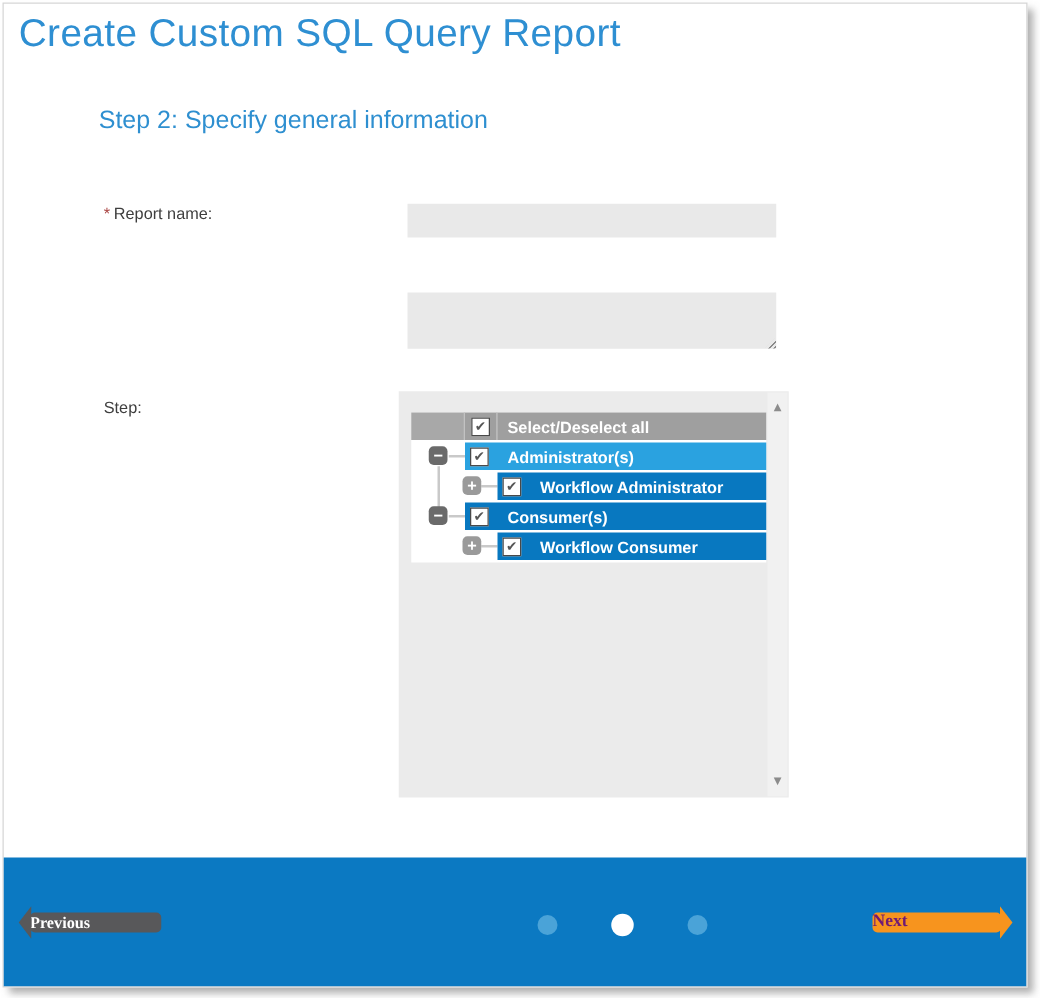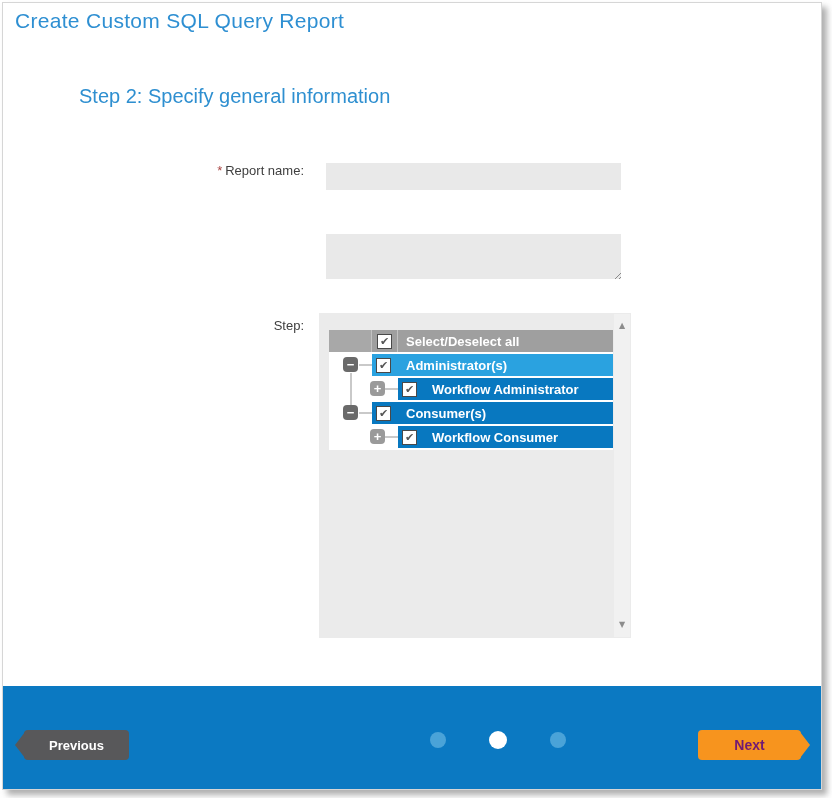--- a/index.html
+++ b/index.html
@@ -3,26 +3,26 @@
 <meta charset="utf-8">
 <style>
   * { margin:0; padding:0; box-sizing:border-box; }
   html,body { width:832px; height:798px; background:#fff; overflow:hidden;
               font-family:"Liberation Sans", sans-serif; }
 
   .dialog { position:absolute; left:2px; top:2px; width:820px; height:788px;
             background:#fff; border:1px solid #d6d6d6;
             box-shadow:5px 5px 6px rgba(110,110,110,.55); }
 
-  .page-title { position:absolute; left:12px; top:6px; font-size:21px; font-weight:300;
+  .page-title { position:absolute; left:12px; top:6px; font-size:31px; font-weight:300;
                 color:#2e8fd2; letter-spacing:.3px; white-space:nowrap; }
   .step-heading { position:absolute; left:76px; top:82px; font-size:20px; font-weight:300;
                   color:#2e8fd0; white-space:nowrap; }
 
-  .form-label { position:absolute; left:80px; width:221px; text-align:right;
+  .form-label { position:absolute; left:80px; width:221px; 
                 font-size:13px; color:#3e3e3e; }
   .req { color:#a94442; margin-right:3px; }
 
   .text-input { position:absolute; left:323px; width:295px; background:#e9e9e9;
                 border:none; outline:none; font-family:"Liberation Sans",sans-serif;
                 font-size:13px; color:#333; padding:4px 6px; }
   #report-input { top:160px; height:27px; }
   #desc-input { top:231px; height:45px; resize:none; }
   .resize-handle { position:absolute; left:609px; top:267px; width:9px; height:9px;
                    background:repeating-linear-gradient(135deg, transparent 0 2px, #8a8a8a 2px 3px);
@@ -69,22 +69,22 @@
   .h-r3 { left:56px; top:106px; width:13px; height:2px; }
 
   .vscrollbar { position:absolute; right:1px; top:1px; bottom:1px; width:16px;
                 background:#f1f1f1; }
   .sb-arrow { position:absolute; left:0; width:16px; text-align:center; color:#8c8c8c;
               font-size:8px; line-height:8px; font-family:"DejaVu Sans",sans-serif; cursor:default; }
   .sb-up { top:8px; } .sb-down { bottom:8px; }
 
   
   .footer { position:absolute; left:0; right:0; bottom:0; height:103px; background:#0b79c2; }
-  .btn { position:absolute; top:44px; height:30px; display:flex; align-items:center;
-         justify-content:center; font-size:13px; cursor:pointer; }
+  .btn { position:absolute; top:44px; height:16px; display:flex; align-items:center;
+         font-size:13px; cursor:pointer;font-family:Liberation Serif, serif; }
   .btn-prev { left:21px; width:105px; background:#58585a; border-radius:4px;
               color:#fff; font-weight:700; }
   .btn-prev::before { content:""; position:absolute; left:-9px; top:50%;
               transform:translateY(-50%); width:0; height:0;
               border-top:13px solid transparent; border-bottom:13px solid transparent;
               border-right:10px solid #58585a; }
   .btn-next { left:695px; width:103px; background:#f7941e; border-radius:4px;
               color:#701a75; font-weight:600; font-size:14px; }
   .btn-next::after { content:""; position:absolute; right:-9px; top:50%;
               transform:translateY(-50%); width:0; height:0;

